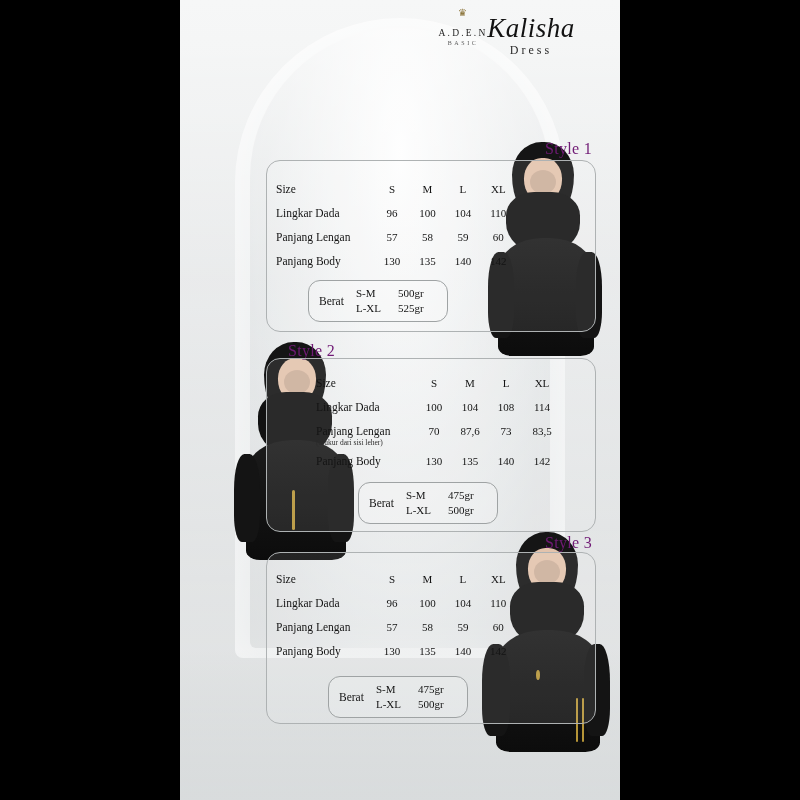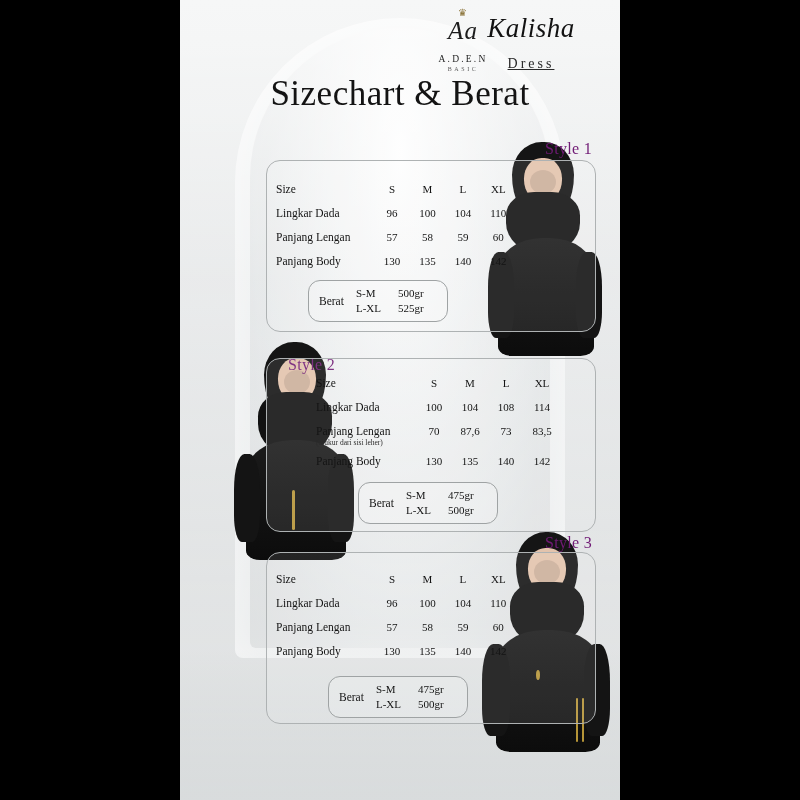--- a/index.html
+++ b/index.html
@@ -157,25 +157,24 @@
   }
   .logo-kalisha .k-name {
     font-family: "Liberation Serif", serif;
     font-style: italic;
     font-size: 27px;
     line-height: 28px;
     letter-spacing: 0.5px;
     text-align: center;
   }
   .logo-kalisha .k-sub {
-    font-size: 14px;
+    font-size: 12px;
     letter-spacing: 3px;
     color: #2a2a2a;
-    margin-top: 14px;
-    text-decoration: underline;
+    margin-top: 1px;
   }
 
   
   .poster-title {
     position: absolute;
     left: 0;
     right: 0;
     top: 74px;
     text-align: center;
     font-family: "Liberation Serif", serif;
@@ -304,31 +303,29 @@
       <div class="body" style="left:16px; top:100px; width:104px; height:122px;"></div>
       <div class="sleeve" style="left:2px; top:114px; width:28px; height:92px;"></div>
       <div class="sleeve" style="left:104px; top:114px; width:26px; height:92px;"></div>
       <div class="accent" style="left:56px; top:140px; width:4px; height:10px; border-radius:50%;"></div>
       <div class="accent" style="left:96px; top:168px; width:2px; height:44px;"></div>
       <div class="accent" style="left:102px; top:168px; width:2px; height:44px;"></div>
     </div>
 
     <div class="logo-aden">
       <div class="crown">♛</div>
-      <div class="aa">Aa</div>
       <div class="name">A.D.E.N</div>
       <div class="sub">BASIC</div>
     </div>
 
     <div class="logo-kalisha">
       <div class="k-name">Kalisha</div>
       <div class="k-sub">Dress</div>
     </div>
 
-    <div class="poster-title">Sizechart &amp; Berat</div>
 
     <div class="style-label" style="right:28px; top:140px;">Style 1</div>
     <div class="panel" style="left:86px; top:160px; width:328px; height:170px;"></div>
 
     <div class="tbl" style="left:96px; top:182px; width:240px;">
       <div class="row hdr">
         <div class="lbl" style="width:100px;">Size</div>
         <div class="val" style="width:36px;">S</div>
         <div class="val" style="width:36px;">M</div>
         <div class="val" style="width:36px;">L</div>
@@ -364,21 +361,21 @@
           <div class="sz">S-M</div>
           <div class="wt">500gr</div>
         </div>
         <div class="r">
           <div class="sz">L-XL</div>
           <div class="wt">525gr</div>
         </div>
       </div>
     </div>
 
-    <div class="style-label" style="left:108px; top:356px;">Style 2</div>
+    <div class="style-label" style="left:108px; top:342px;">Style 2</div>
     <div class="panel" style="left:86px; top:358px; width:328px; height:172px;"></div>
 
     <div class="tbl" style="left:136px; top:376px; width:250px;">
       <div class="row hdr">
         <div class="lbl" style="width:100px;">Size</div>
         <div class="val" style="width:36px;">S</div>
         <div class="val" style="width:36px;">M</div>
         <div class="val" style="width:36px;">L</div>
         <div class="val" style="width:36px;">XL</div>
       </div>

